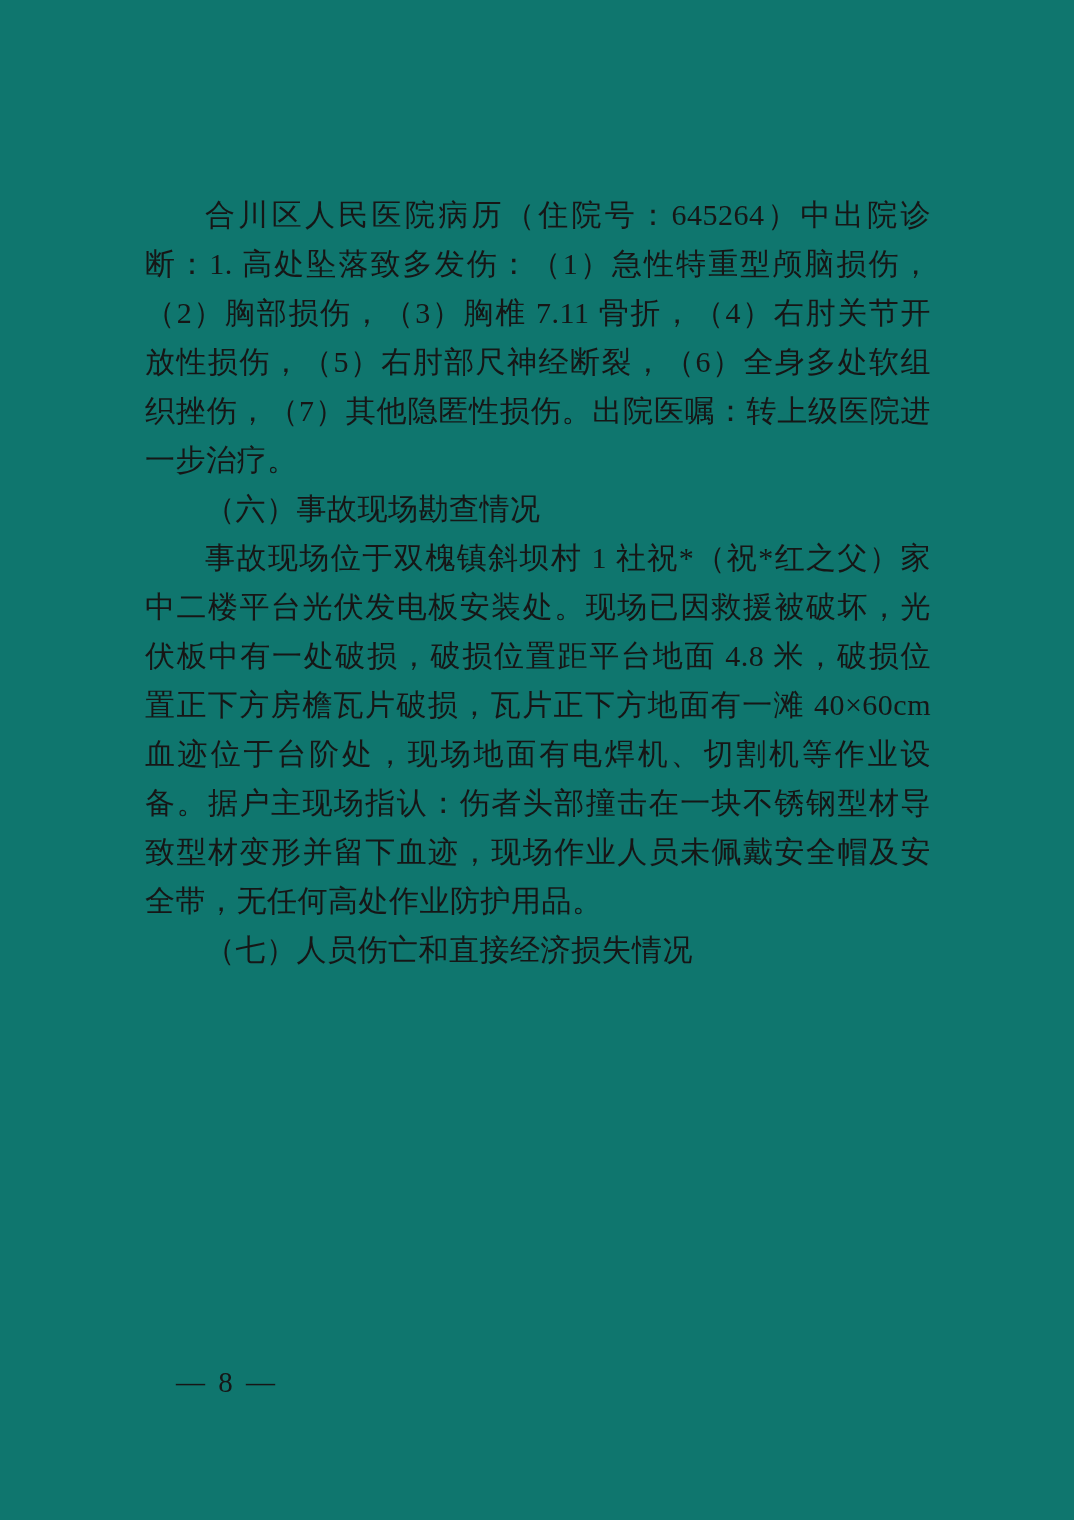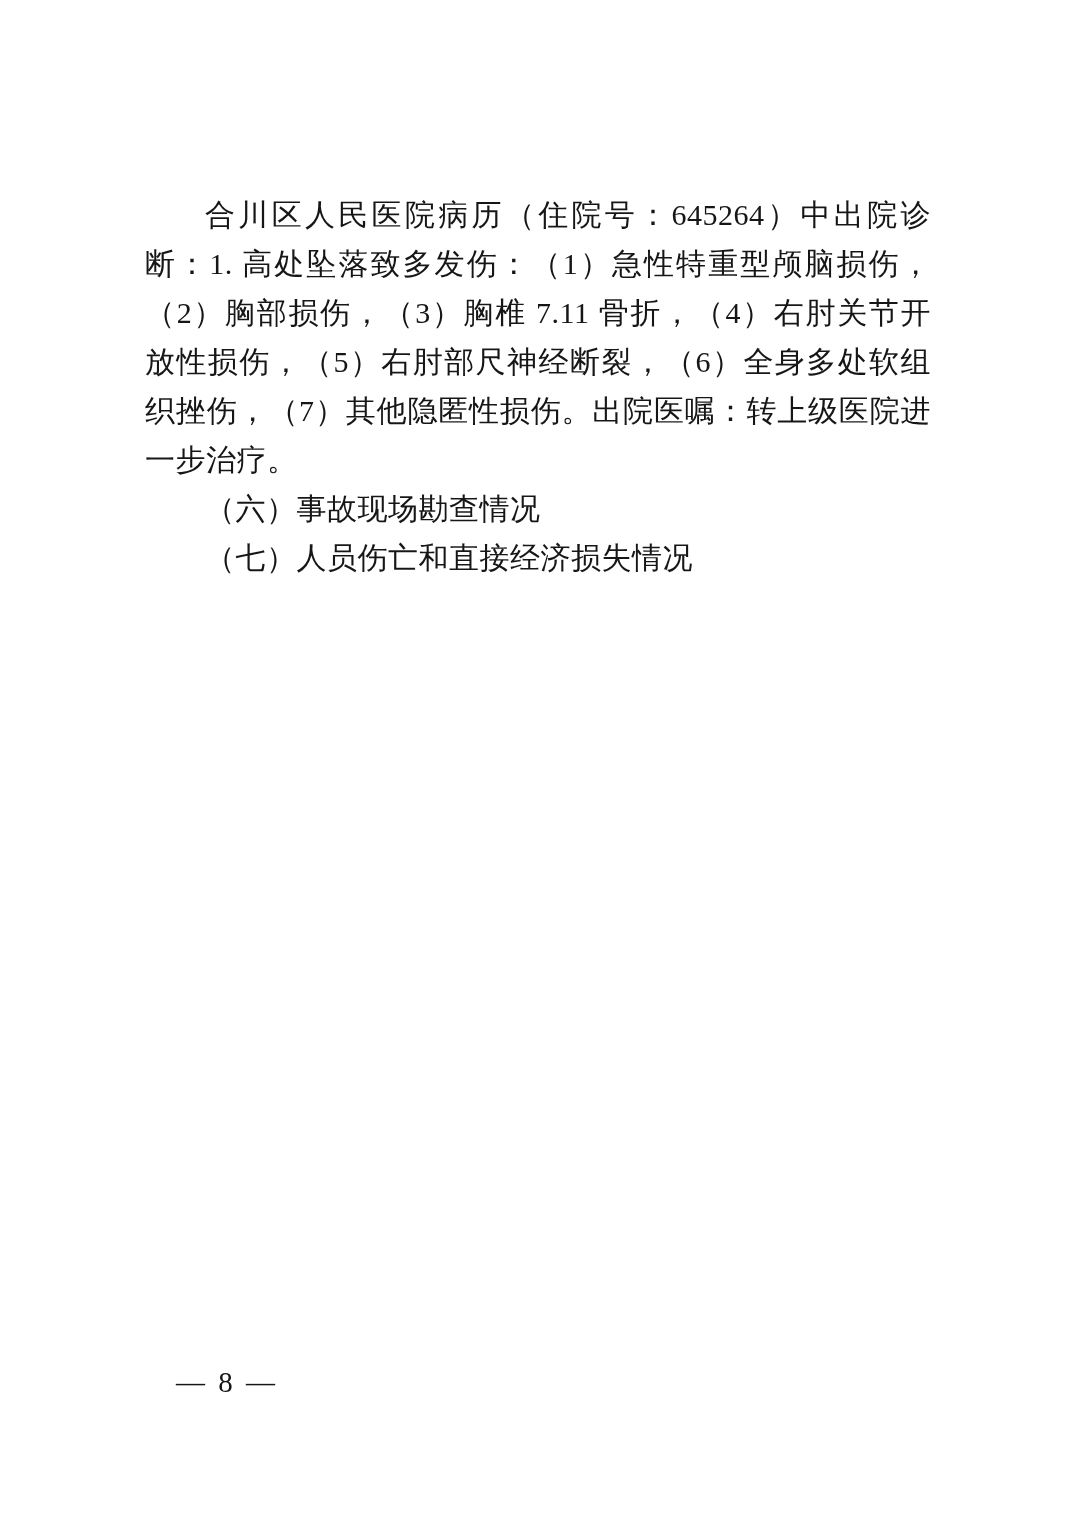--- a/index.html
+++ b/index.html
@@ -5,21 +5,21 @@
   html, body {
     margin: 0;
     padding: 0;
     background: #e8e8e8;
   }
   .page {
     position: relative;
     width: 1074px;
     height: 1520px;
     margin: 0 auto;
-    background: #ffffff;
+    background: #0f766e;
     font-family: "Liberation Serif", "DejaVu Serif", serif;
     color: #161616;
     overflow: hidden;
   }
   .content {
     position: absolute;
     top: 190px;
     left: 145px;
     width: 786px;
   }
@@ -46,16 +46,17 @@
     color: #161616;
   }
 </style>
 </head>
 <body>
 
 <div class="page">
   <div class="content">
     <p class="body">合川区人民医院病历（住院号：645264）中出院诊断：1. 高处坠落致多发伤：（1）急性特重型颅脑损伤，（2）胸部损伤，（3）胸椎 7.11 骨折，（4）右肘关节开放性损伤，（5）右肘部尺神经断裂，（6）全身多处软组织挫伤，（7）其他隐匿性损伤。出院医嘱：转上级医院进一步治疗。</p>
     <h2 class="heading">（六）事故现场勘查情况</h2>
+    <p class="body">事故现场位于双槐镇斜坝村 1 社祝*（祝*红之父）家中二楼平台光伏发电板安装处。现场已因救援被破坏，光伏板中有一处破损，破损位置距平台地面 4.8 米，破损位置正下方房檐瓦片破损，瓦片正下方地面有一滩 40×60cm 血迹位于台阶处，现场地面有电焊机、切割机等作业设备。据户主现场指认：伤者头部撞击在一块不锈钢型材导致型材变形并留下血迹，现场作业人员未佩戴安全帽及安全带，无任何高处作业防护用品。</p>
     <h2 class="heading">（七）人员伤亡和直接经济损失情况</h2>
   </div>
   <div class="footer">— 8 —</div>
 </div>
 
 </body></html>

